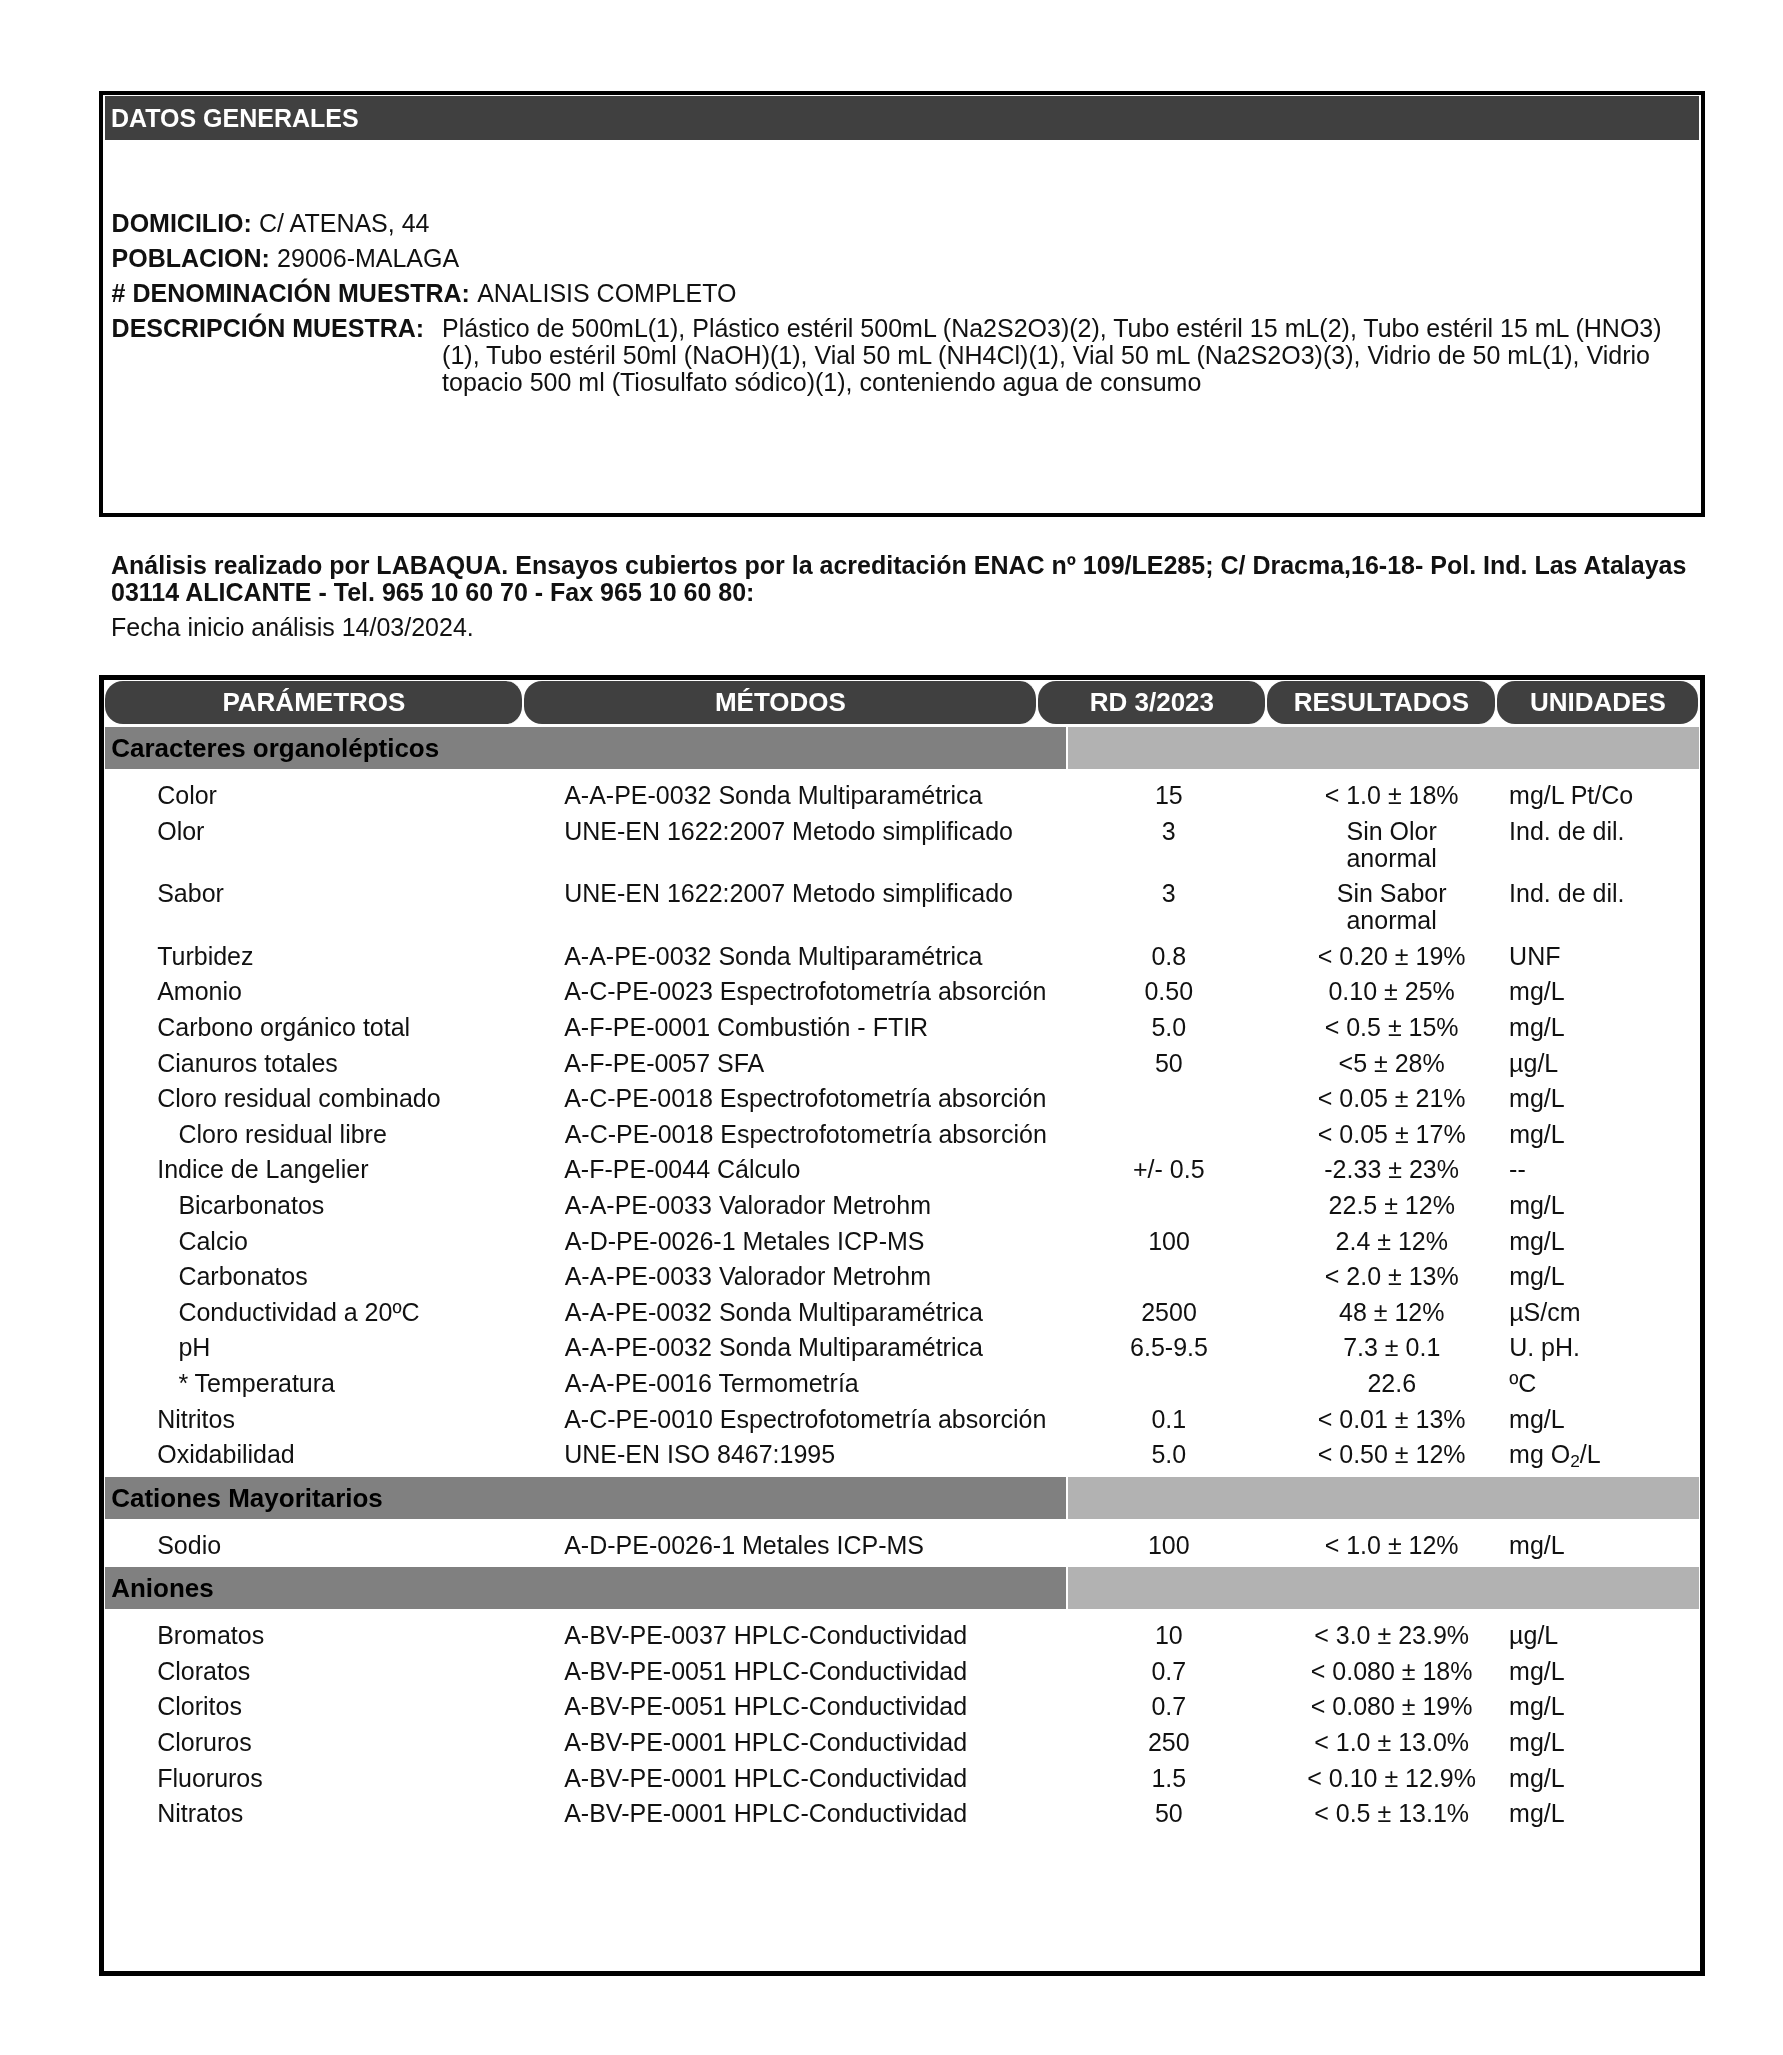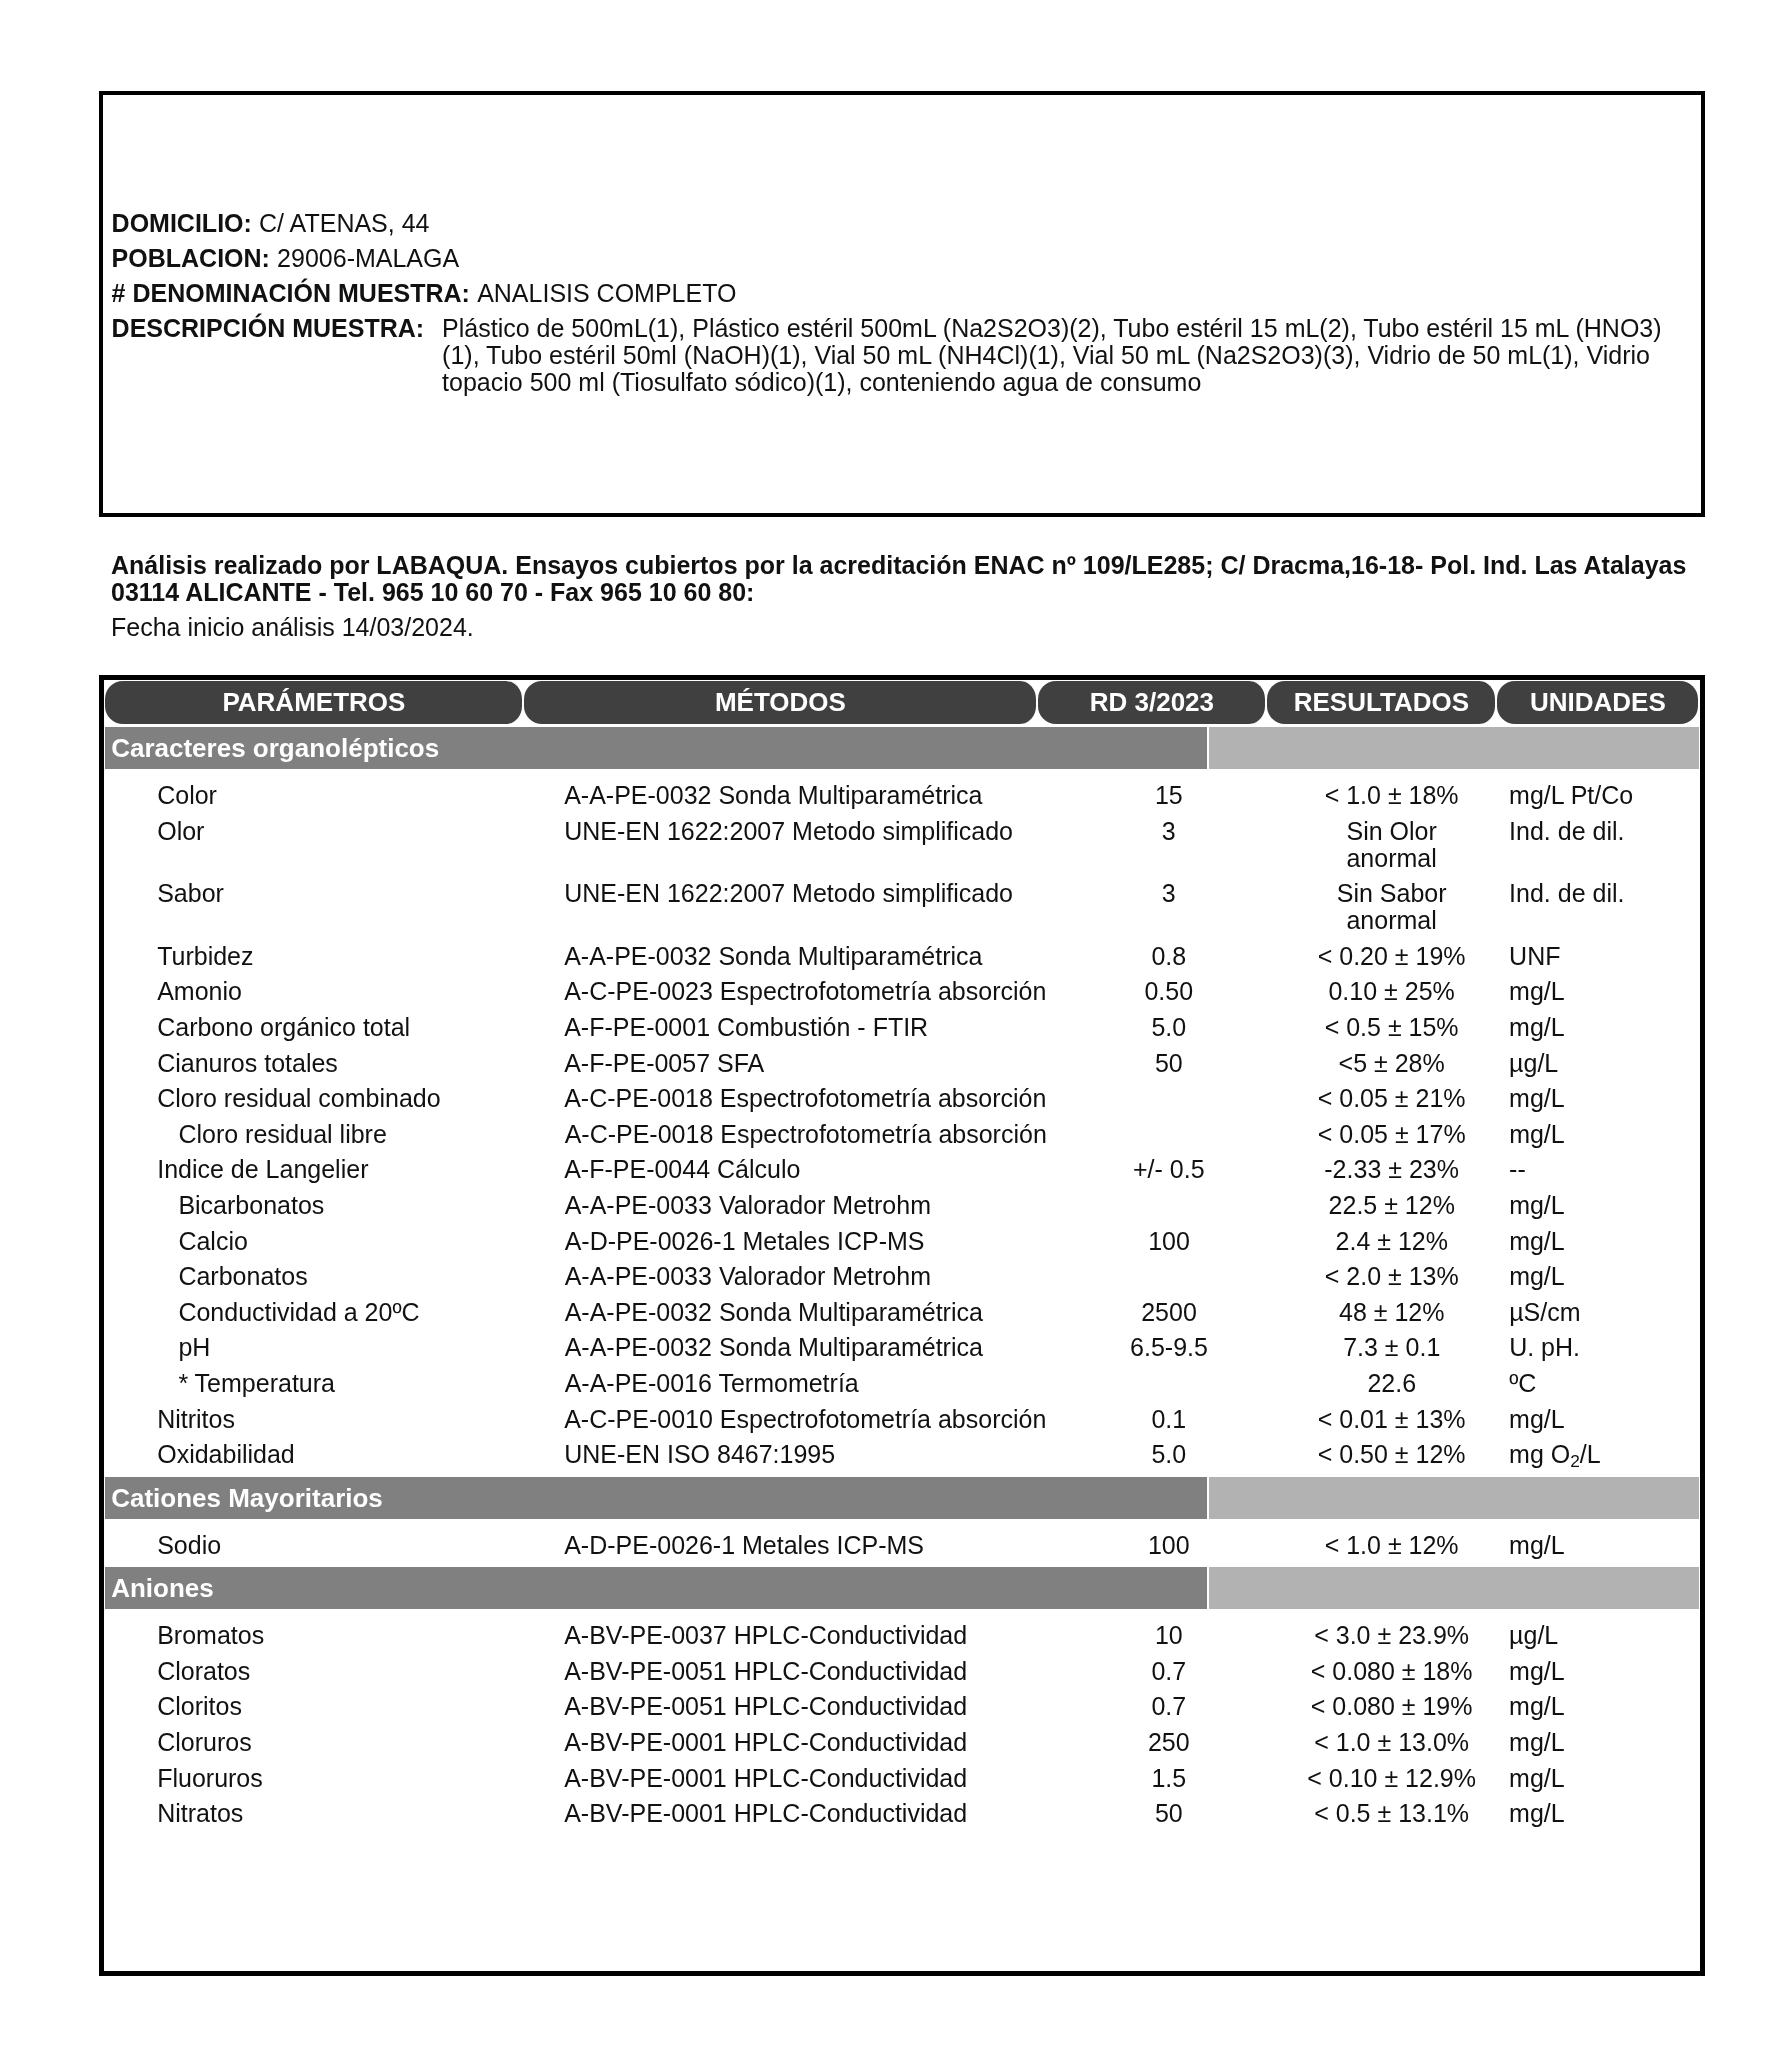--- a/index.html
+++ b/index.html
@@ -48,40 +48,41 @@
   .c2 { width: 514px; }
   .c3 { width: 229px; }
   .c4 { width: 230px; }
   .c5 { width: 201px; }
 
   .tbody { position: absolute; left: 1.4px; top: 47px; right: 1.4px; }
   .section {
     display: flex; height: 42px; margin-top: 0px; margin-bottom: 13px;
   }
   .section .sec-left {
-    width: 1104px; background: #808080; color: #ffffff; font-weight: bold;
+    width: 963px; background: #808080; color: #000000; font-weight: bold;
     font-size: 26px; line-height: 42px; padding-left: 5.8px; box-sizing: border-box;
     border-right: 2.9px solid #ffffff;
   }
   .section .sec-right { flex: 1; background: #b2b2b2; }
 
   .row { display: flex; font-size: 25px; line-height: 27px; padding-bottom: 8.6px; }
   .row .p { width: 419px; padding-left: 5.8px; box-sizing: border-box; margin-left: 46px; }
   .row .p.indent { padding-left: 27px; }
   .row .m { width: 514px; padding-left: 5.8px; box-sizing: border-box; }
   .row .r { width: 229px; text-align: center; }
   .row .v { width: 230px; text-align: center; }
   .row .u { width: 201px; padding-left: 5.8px; box-sizing: border-box; white-space: nowrap; }
   .row .v .wrap { display: inline-block; width: 158px; }
   sub { font-size: 17.3px; line-height: 0; vertical-align: -4.3px; }
 </style>
 </head>
 <body>
 
 <div class="gen-box">
+  <div class="gen-header">DATOS GENERALES</div>
   <div class="gen-fields">
     <div class="gen-field">
       <span class="lbl">DOMICILIO:</span>
       <span class="val">C/ ATENAS, 44</span>
     </div>
     <div class="gen-field">
       <span class="lbl">POBLACION:</span>
       <span class="val">29006-MALAGA</span>
     </div>
     <div class="gen-field">

